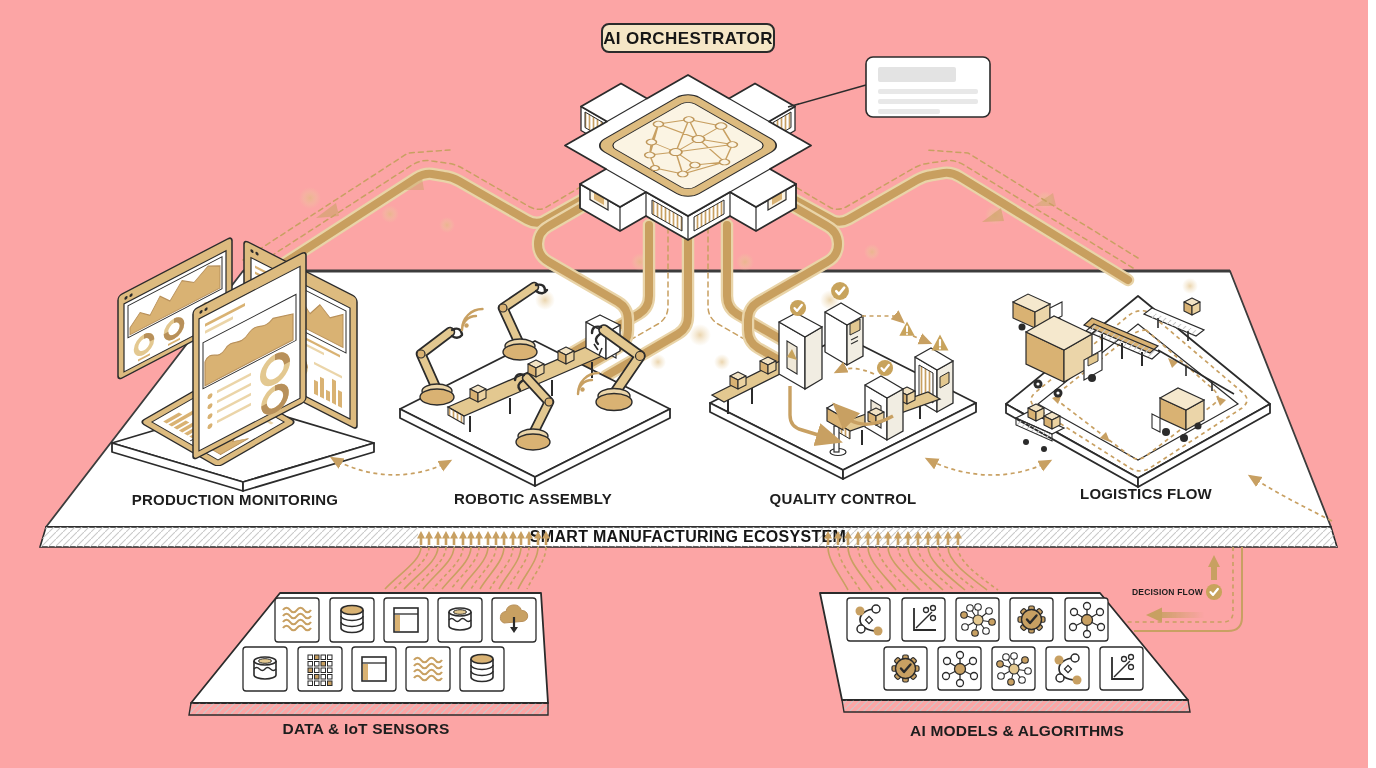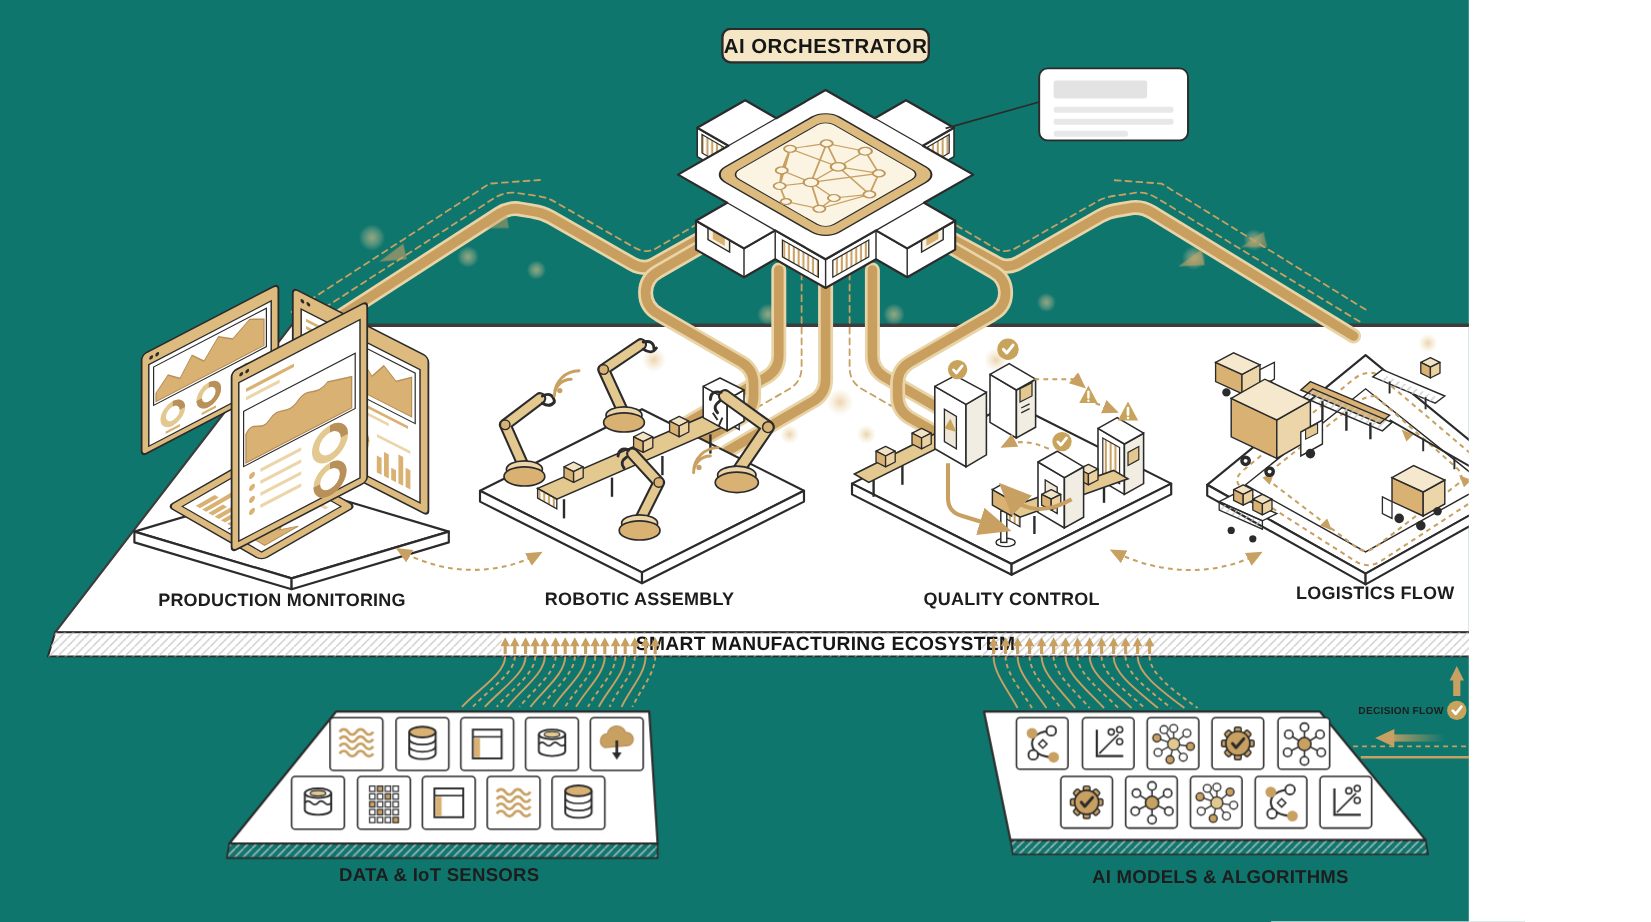--- a/index.html
+++ b/index.html
@@ -1,16 +1,16 @@
 <!DOCTYPE html>
 <html><head>
 <meta charset="utf-8">
 <style>
   html,body{margin:0;padding:0;background:#fff;}
-  .stage{width:1224px;height:768px;position:relative;overflow:hidden;background:#0f766e;}
+  .stage{width:1368px;height:768px;position:relative;overflow:hidden;background:#fca5a5;}
   svg{display:block;font-family:"Liberation Sans",sans-serif;}
   .ink{fill:#fff;stroke:#2b2b2b;stroke-width:1.8;stroke-linejoin:round;}
   .ink2{fill:#fff;stroke:#2b2b2b;stroke-width:1.3;stroke-linejoin:round;}
   .rbHalo{fill:none;stroke:#E9D4A8;stroke-width:12.5;stroke-linejoin:round;stroke-linecap:round;}
   .rbCore{fill:none;stroke:#C89F5F;stroke-width:8;stroke-linejoin:round;stroke-linecap:round;}
   .rbDash{fill:none;stroke:#C8A062;stroke-width:1.5;stroke-dasharray:5 4;stroke-linecap:round;}
   .thinDash{fill:none;stroke:#C8A062;stroke-width:1.7;stroke-dasharray:4 3.5;}
   .tailS{fill:none;stroke:#C8A062;stroke-width:1.6;}
   .tailD{fill:none;stroke:#C8A062;stroke-width:1.6;stroke-dasharray:3.5 3;}
   .tan{fill:#D9B273;}

